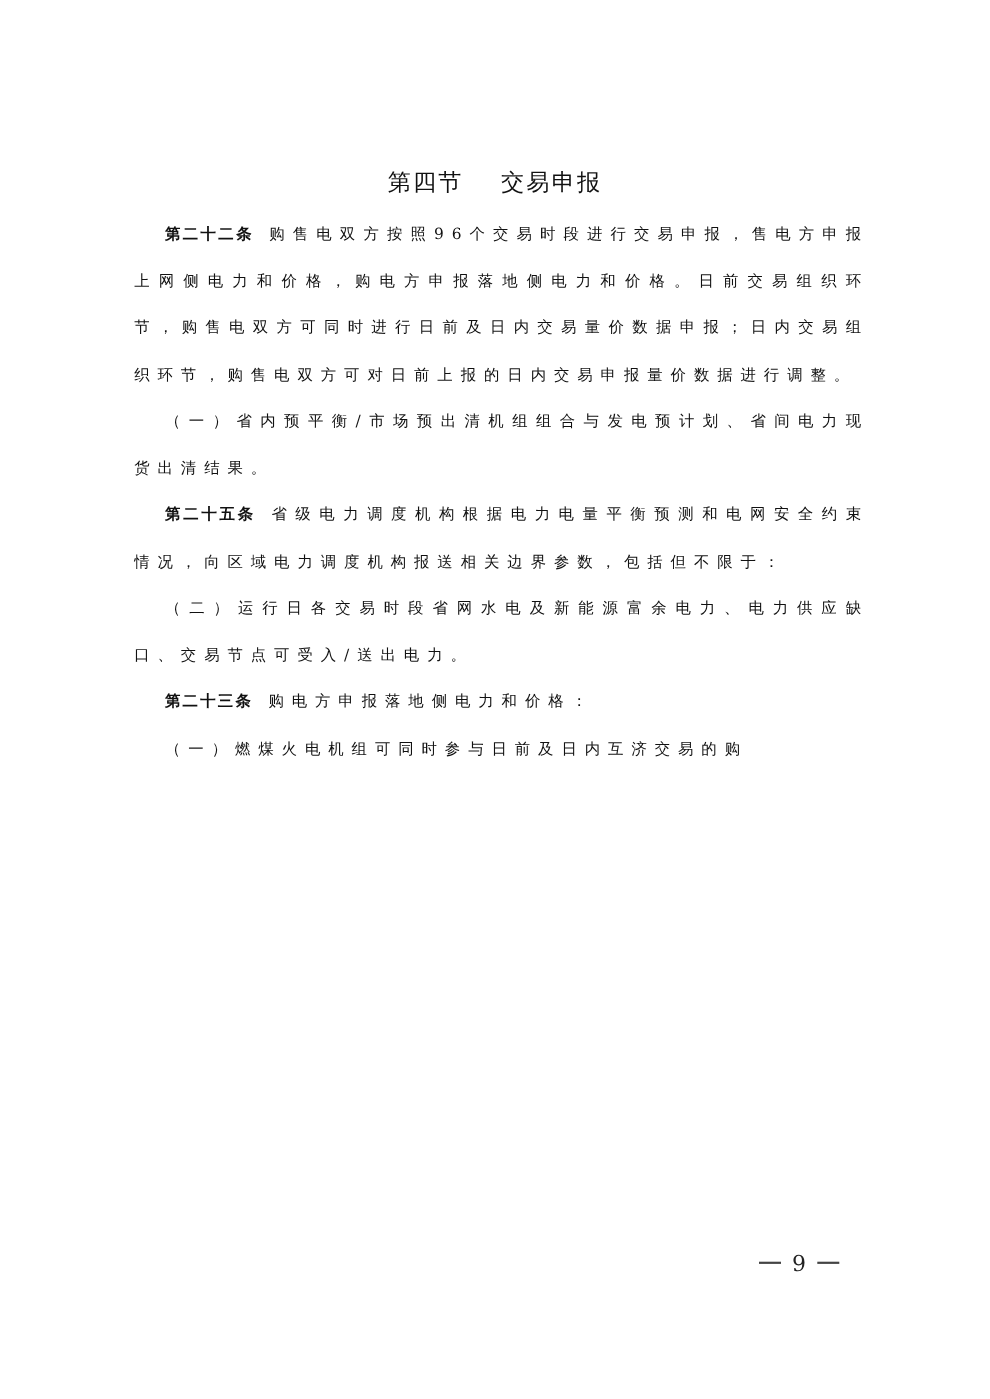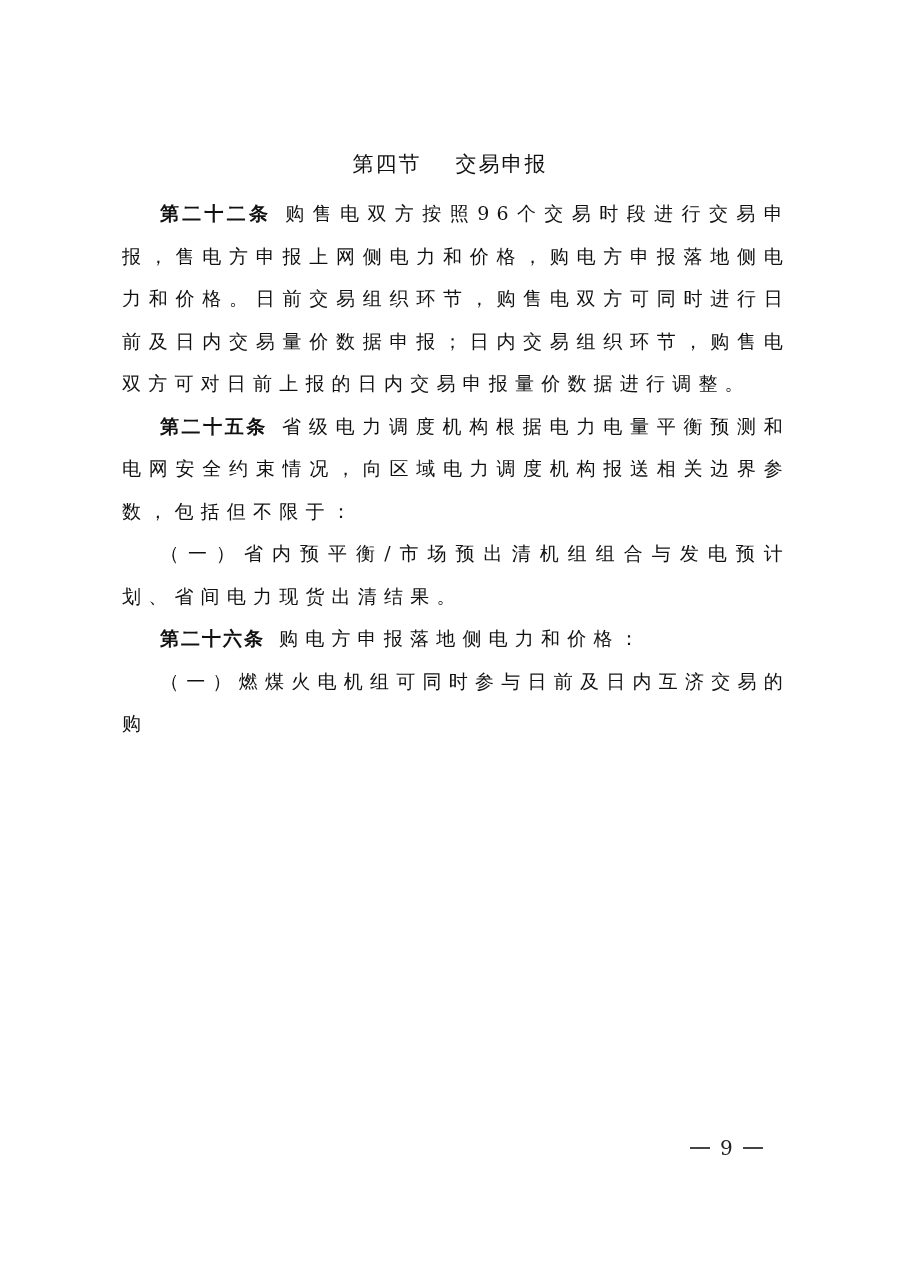--- a/index.html
+++ b/index.html
@@ -6,26 +6,25 @@
     body {
       width: 900px; height: 1272px; position: relative; overflow: hidden;
       font-family: "DejaVu Serif", "Liberation Serif", serif;
       color: #111111;
     }
     .page { position: absolute; left: 0; top: 0; width: 900px; height: 1272px; }
     .section-title {
       position: absolute; left: 0; width: 900px; top: 151px;
       text-align: center; font-size: 21px; line-height: 30px;
       letter-spacing: 2px;
-      font-family: Liberation Mono, monospace;
     }
     .section-title .gap { display: inline-block; width: 34px; }
     .body-text {
       position: absolute; left: 122px; top: 192px; width: 668px;
-      font-size: 19px; line-height: 42.5px;
+      font-size: 14px; line-height: 42.5px;
       letter-spacing: 7.2px;
       text-align: justify; text-justify: inter-character;
     }
     .para { margin: 0; text-indent: 2em; }
     .para .art { font-weight: bold; letter-spacing: 2px; margin-right: 14px; }
     .page-number {
       position: absolute; top: 1136px; left: 690px;
       font-size: 20px; line-height: 24px; color: #222;
       display: flex; align-items: center; gap: 10px;
     }
@@ -38,27 +37,30 @@
 
   <div class="section-title">
     <span>第四节</span><span class="gap"></span><span>交易申报</span>
   </div>
 
   <div class="body-text">
     <p class="para">
       <span class="art">第二十二条</span><span>购售电双方按照96个交易时段进行交易申报，售电方申报上网侧电力和价格，购电方申报落地侧电力和价格。日前交易组织环节，购售电双方可同时进行日前及日内交易量价数据申报；日内交易组织环节，购售电双方可对日前上报的日内交易申报量价数据进行调整。</span>
     </p>
     <p class="para">
+      <span>（一）省内预平衡/市场预出清机组组合与发电预计划、省间电力现货出清结果。</span>
+    </p>
+    <p class="para">
       <span class="art">第二十五条</span><span>省级电力调度机构根据电力电量平衡预测和电网安全约束情况，向区域电力调度机构报送相关边界参数，包括但不限于：</span>
     </p>
     <p class="para">
-      <span>（一）省内预平衡/市场预出清机组组合与发电预计划、省间电力现货出清结果。</span>
+      <span>（二）运行日各交易时段省网水电及新能源富余电力、电力供应缺口、交易节点可受入/送出电力。</span>
     </p>
     <p class="para">
-      <span class="art">第二十六条</span><span>购电方申报落地侧电力和价格：</span>
+      <span class="art">第二十三条</span><span>购电方申报落地侧电力和价格：</span>
     </p>
     <p class="para">
       <span>（一）燃煤火电机组可同时参与日前及日内互济交易的购</span>
     </p>
   </div>
 
   <div class="page-number">
     <span class="dash"></span>
     <span>9</span>
     <span class="dash"></span>

